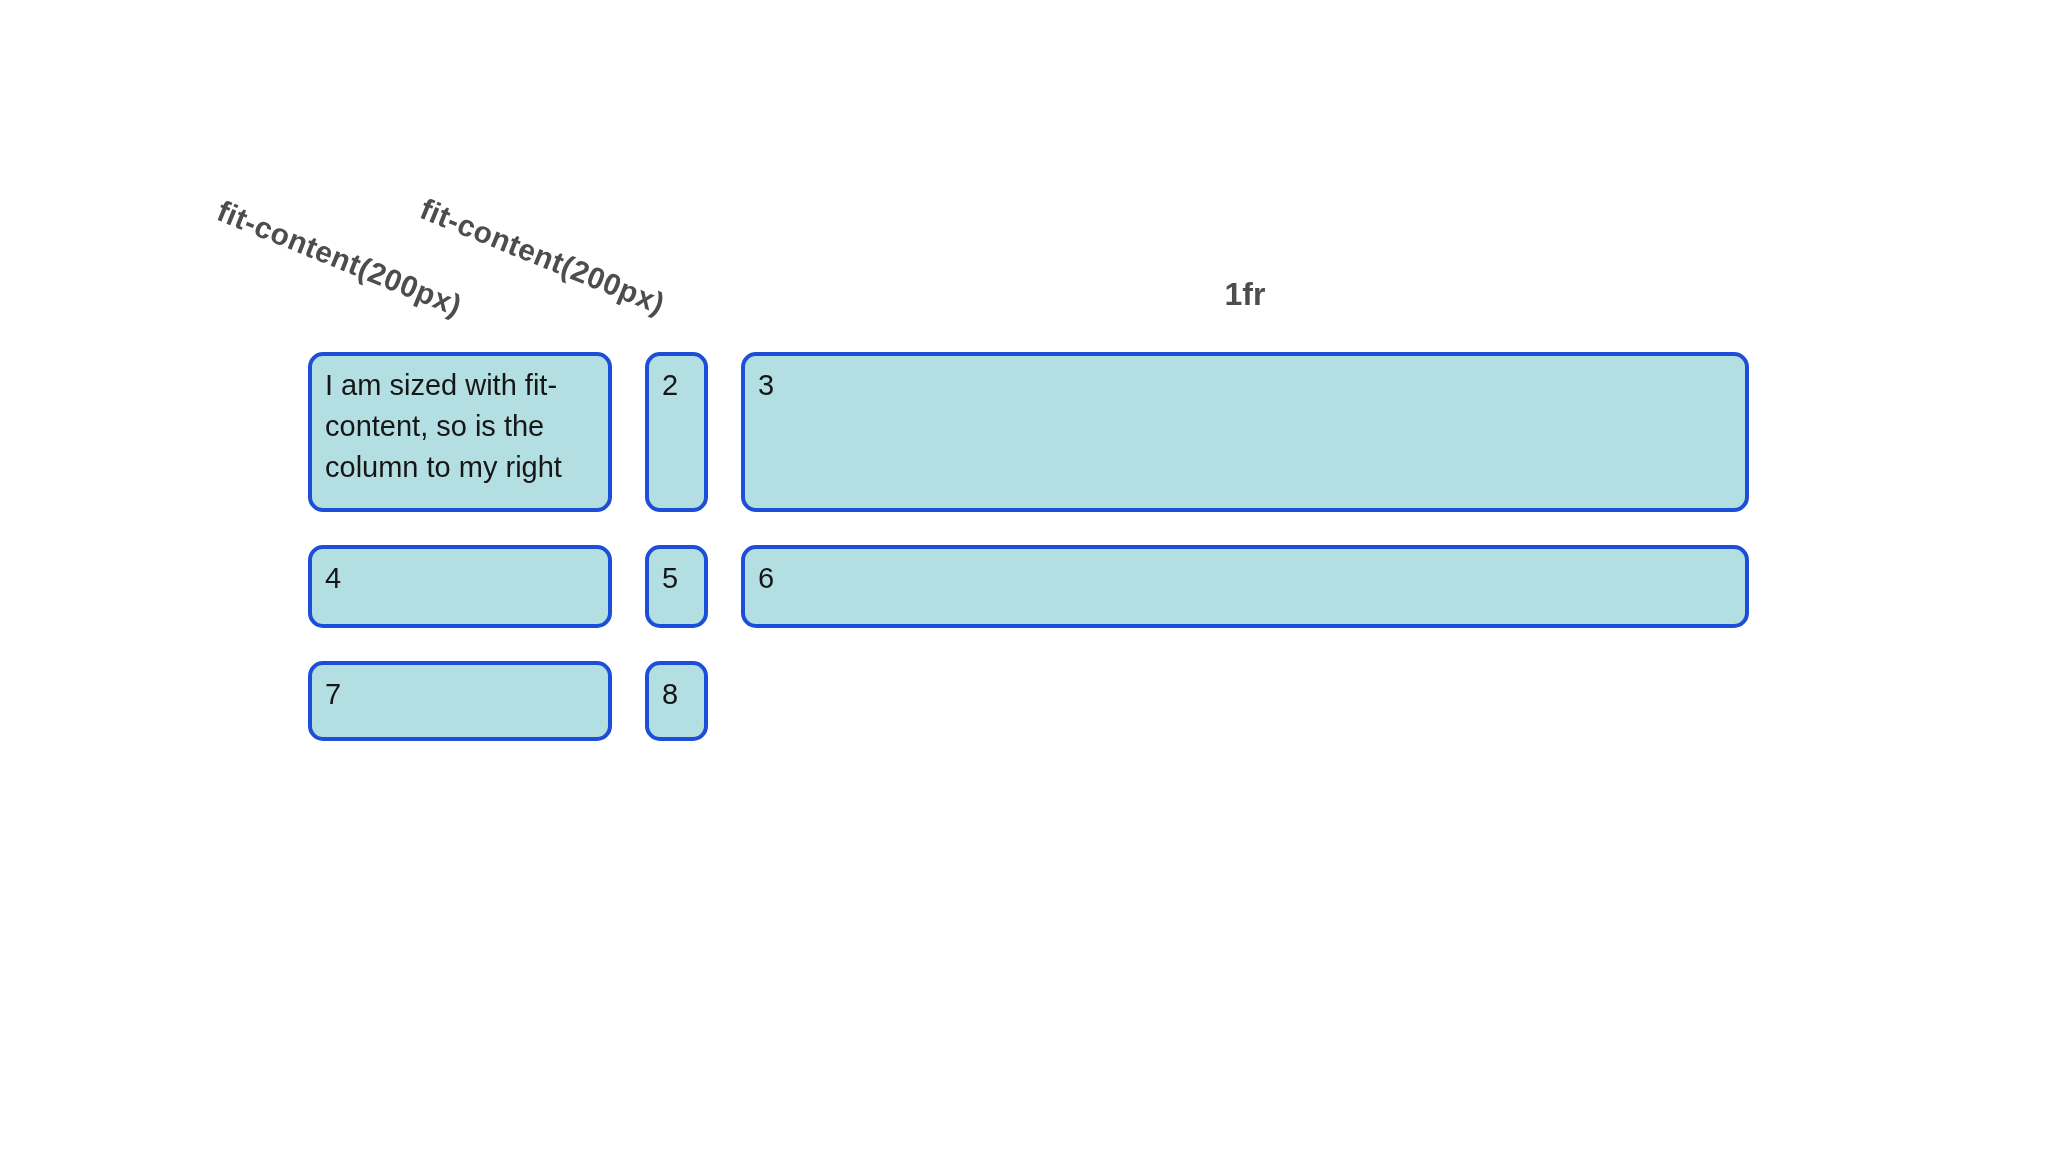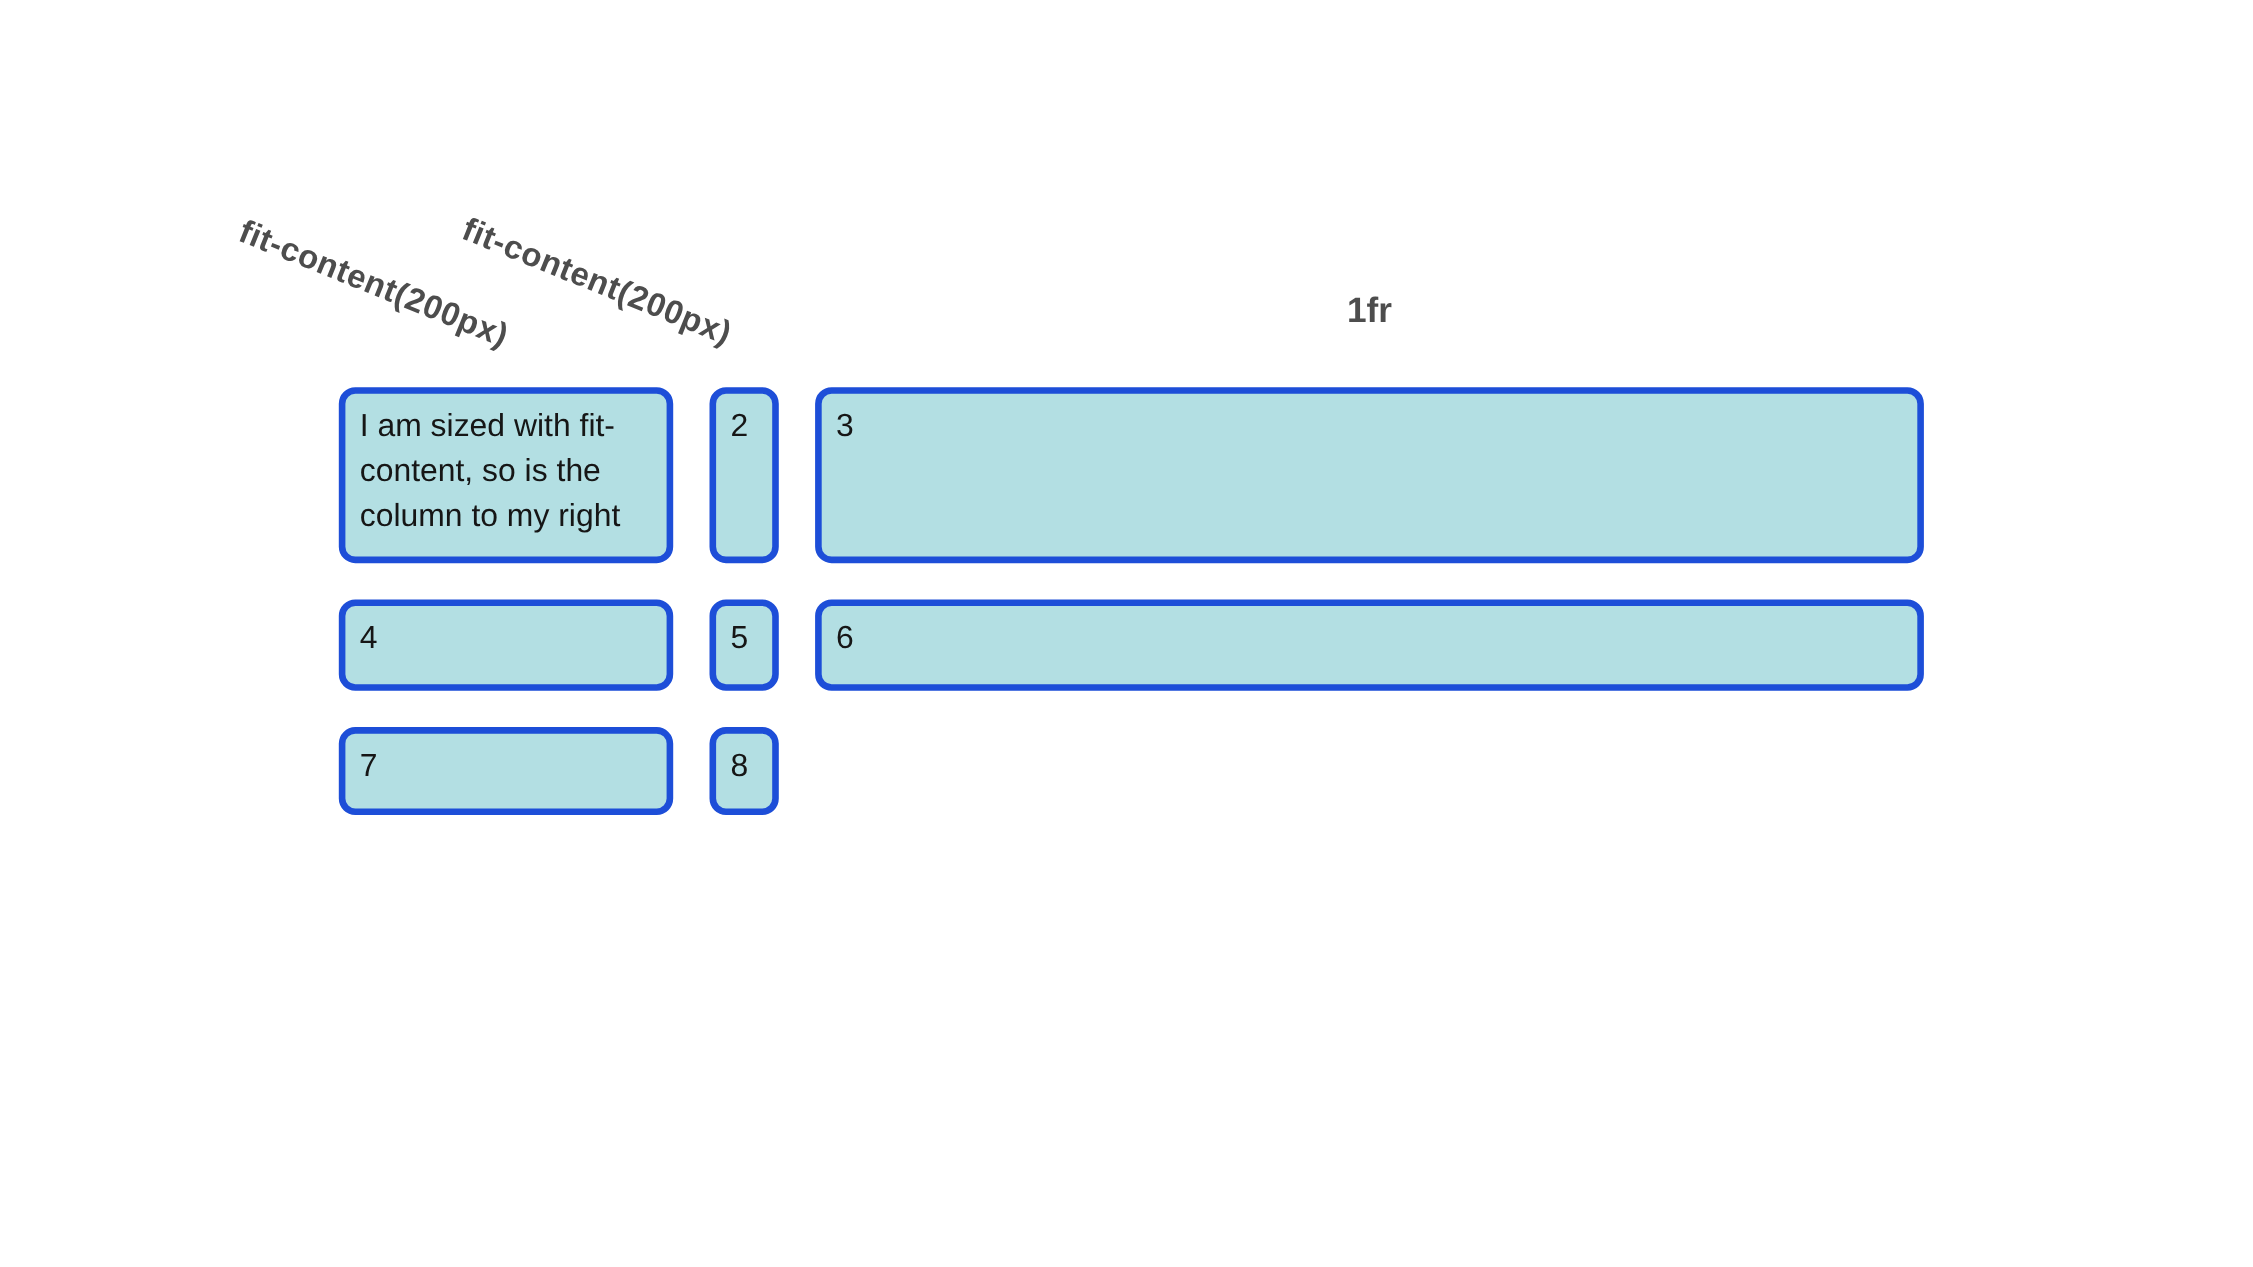--- a/index.html
+++ b/index.html
@@ -25,21 +25,21 @@
     transform: rotate(22deg);
     transform-origin: left top;
     letter-spacing: 0.5px;
   }
   #fc-label-1 { left: 225px; top: 194px; }
   #fc-label-2 { left: 428px; top: 192px; }
 
   .col-label-horizontal {
     position: absolute;
     left: 741px;
-    top: 264px;
+    top: 276px;
     width: 1008px;
     text-align: center;
     font-size: 32px;
     font-weight: bold;
     color: #4d4d4d;
   }
 
   
   .grid-container {
     position: absolute;
@@ -47,21 +47,21 @@
     top: 352px;
     width: 1441px;
     display: grid;
     grid-template-columns: 304px 63px 1fr;
     grid-template-rows: 160px 83px 80px;
     gap: 33px;
   }
   .grid-cell {
     box-sizing: border-box;
     background: #b3dfe3;
-    border: 6px solid #1d4ed8;
+    border: 4px solid #1d4ed8;
     border-radius: 15px;
     padding: 9px 13px;
     font-size: 29px;
     line-height: 41px;
     color: #161616;
     overflow: hidden;
   }
 </style>
 </head>
 <body>

